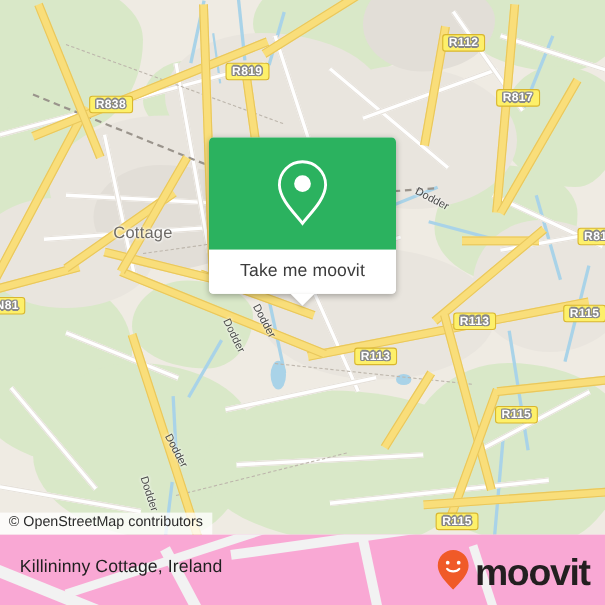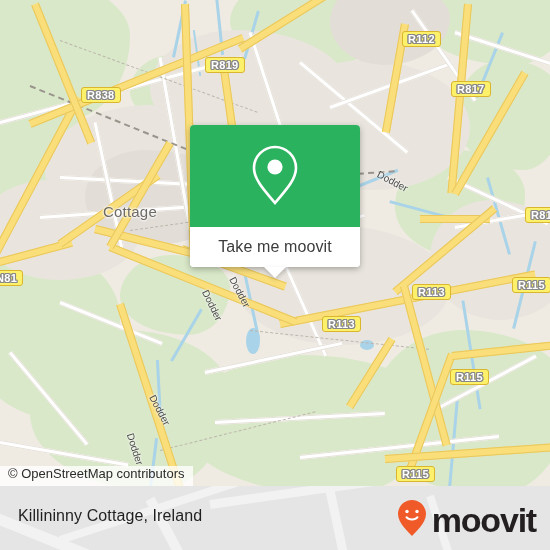--- a/index.html
+++ b/index.html
@@ -175,21 +175,21 @@
   #attribution span {
     font-size: 13px;
     color: #2b2b2b;
   }
 
   
   #footer {
     position: absolute;
     left: 0; top: 486px;
     width: 550px; height: 64px;
-    background: #e5e5e5;
+    background: #f9a8d4;
     overflow: hidden;
     z-index: 20;
   }
   .footer-watermark {
     position: absolute;
     background: #f2f2f2;
     transform-origin: 0 50%;
   }
   #footer-title {
     position: absolute;

